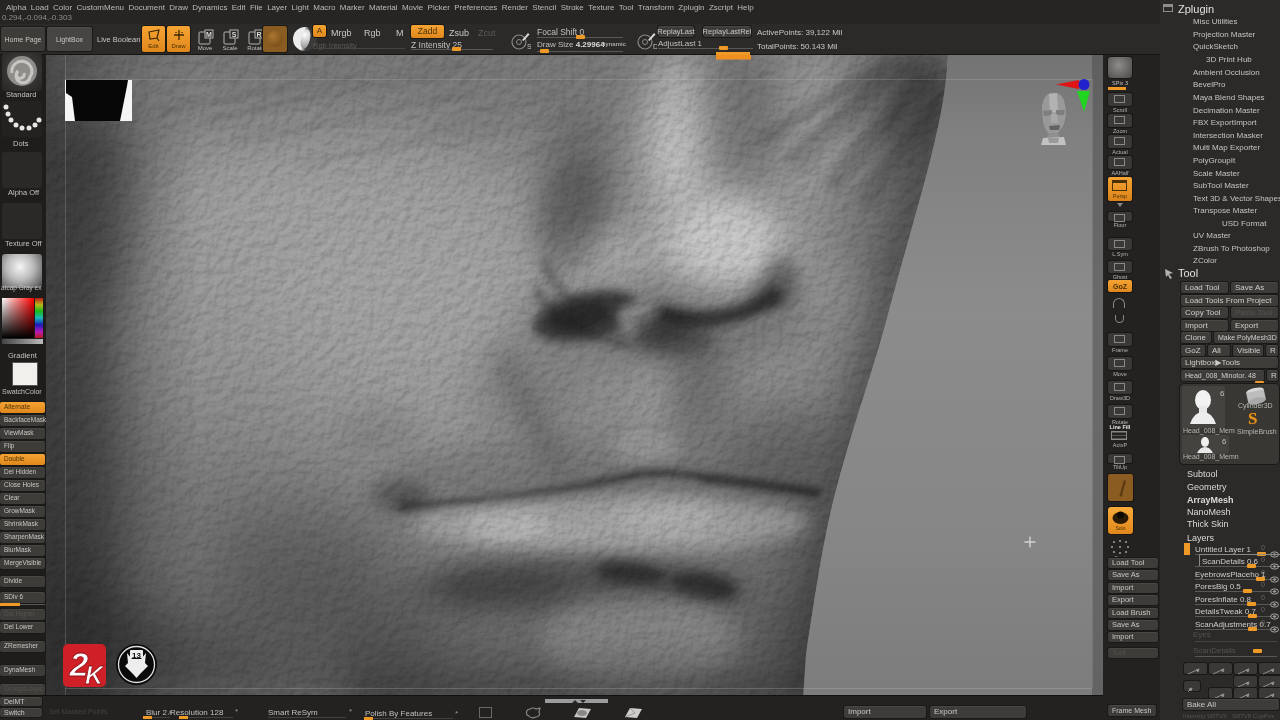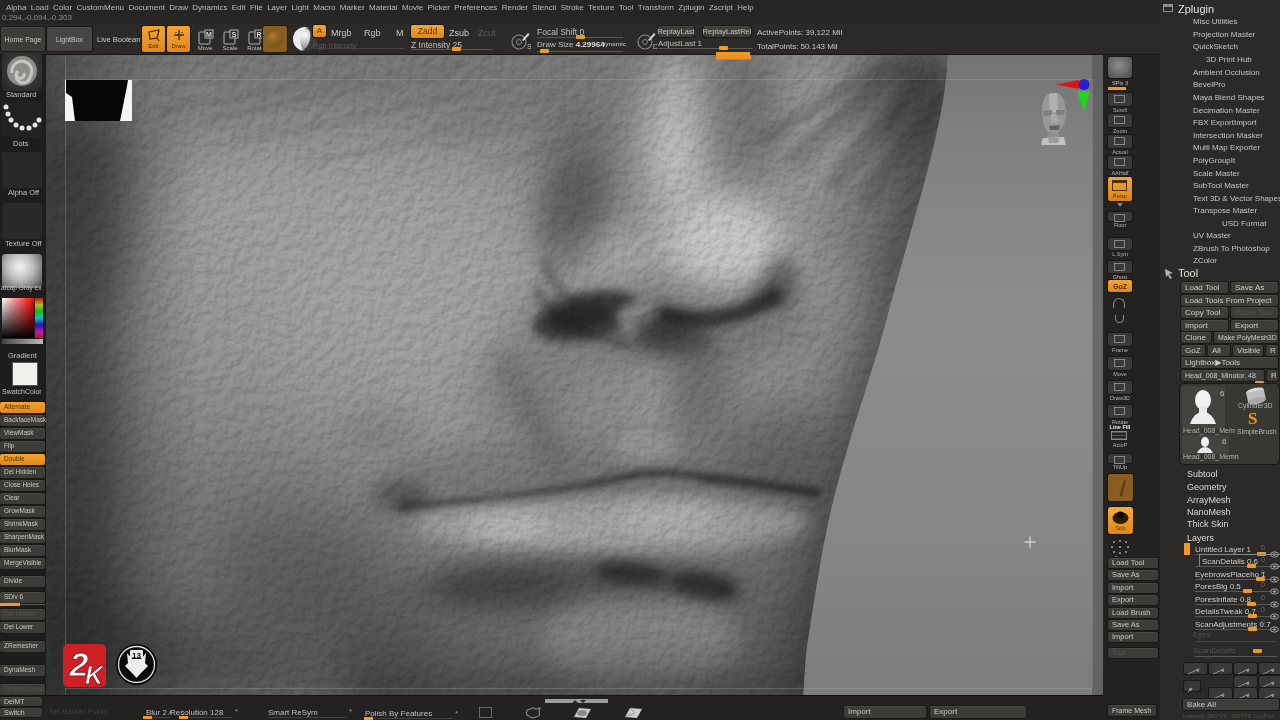--- a/index.html
+++ b/index.html
@@ -612,21 +612,21 @@
  <div class="abs" style="left:77px;top:428px;font-size:7px;color:#b8b6b3;">SimpleBrush</div>
  <div class="abs" style="left:22px;top:435px;width:47px;height:19px;"><svg width="47" height="19">
           <rect width="47" height="19" rx="2" fill="#45433f"></rect>
           <ellipse cx="23" cy="7" rx="4" ry="5" fill="#f0f0f0"></ellipse>
           <path d="M15 18 Q18 12 23 12 Q28 12 31 18 Z" fill="#e8e8e8"></path>
         </svg></div>
  <div class="abs" style="left:62px;top:437px;font-size:8px;color:#c2c0bd;">6</div>
  <div class="abs" style="left:23px;top:453px;font-size:7px;color:#b8b6b3;">Head_008_Memn</div>
  <div class="abs" style="left:27px;top:469px;font-size:9px;color:#dcdad7;">Subtool</div>
  <div class="abs" style="left:27px;top:482px;font-size:9px;color:#dcdad7;">Geometry</div>
- <div class="abs" style="left:27px;top:495px;font-size:9px;color:#dcdad7;">ArrayMesh</div>
+ <div class="abs" style="left:27px;top:495px;font-size:9px;color:#dcdad7;font-weight:bold;">ArrayMesh</div>
  <div class="abs" style="left:27px;top:507px;font-size:9px;color:#dcdad7;">NanoMesh</div>
  <div class="abs" style="left:27px;top:519px;font-size:9px;color:#dcdad7;">Thick Skin</div>
  <div class="abs" style="left:27px;top:533px;font-size:9px;color:#dcdad7;">Layers</div>
  <div class="abs" style="left:33px;top:543px;width:84px;height:11px;">
         <span style="font-size:8px;color:#cfcdca;position:absolute;left:2px;top:2px;white-space:nowrap;">Untitled Layer 1</span>
       </div>
  <div class="sld" style="left:35px;top:554px;width:82px;"></div>
  <div class="sldh" style="left:97px;top:552px;"></div>
  <div class="abs" style="left:110px;top:544px;"><svg width="9" height="7">
           <ellipse cx="4.5" cy="3.5" rx="4" ry="2.6" fill="none" stroke="#a8a6a3" stroke-width="1"></ellipse>

